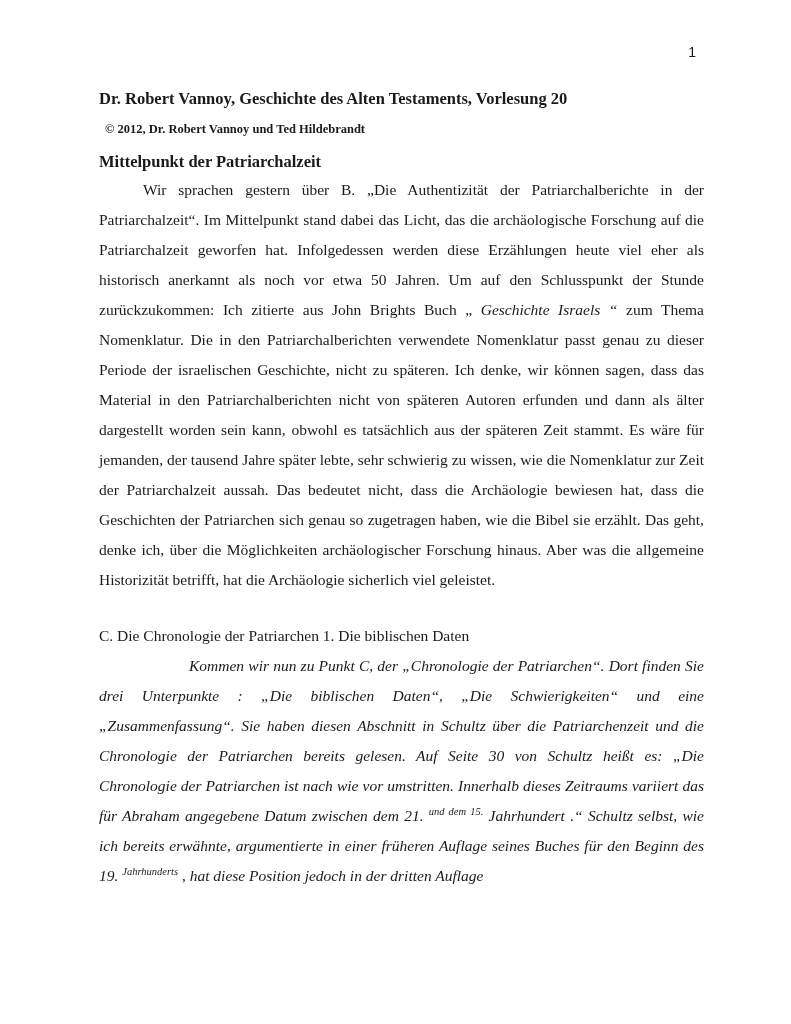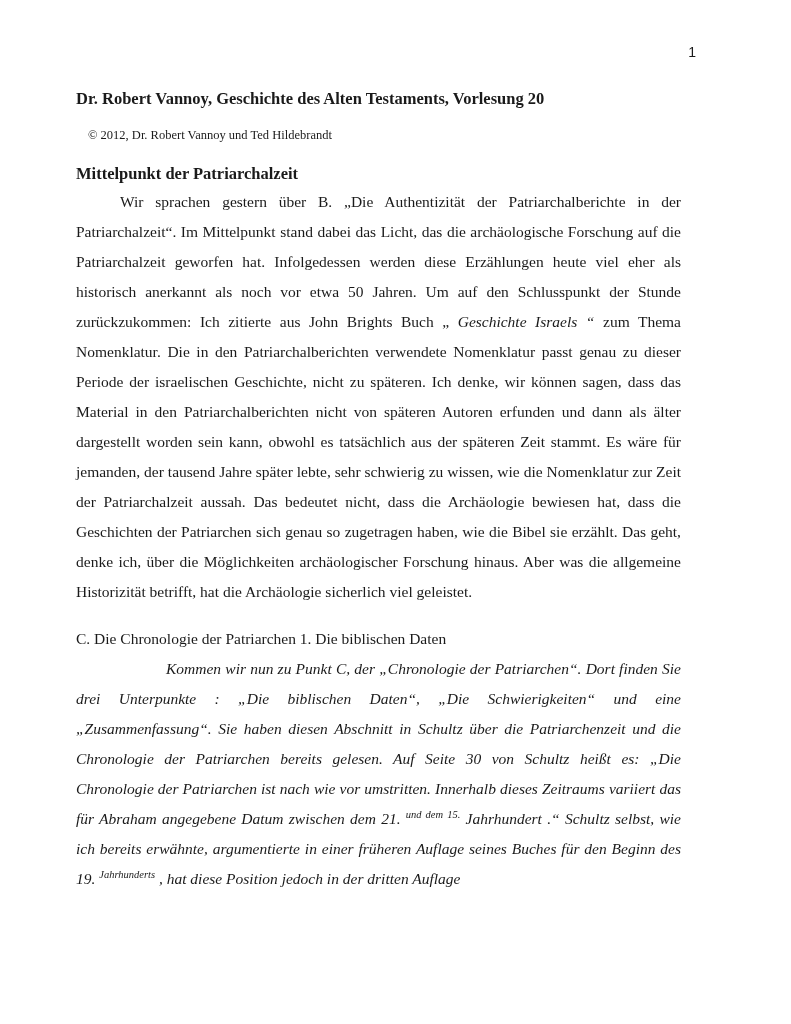--- a/index.html
+++ b/index.html
@@ -20,34 +20,35 @@
   .page-number {
     position: absolute;
     top: 44px;
     right: 95px;
     font-family: "Liberation Sans", "DejaVu Sans", sans-serif;
     font-size: 14px;
     color: #1a1a1a;
   }
   .content {
     position: absolute;
-    left: 76px;
+    left: 99px;
     top: 86px;
     width: 605px;
   }
   .doc-title {
     font-size: 16.5px;
     font-weight: bold;
     line-height: 25px;
     margin: 0;
   }
   .copyright {
     font-size: 12.5px;
     line-height: 25px;
-    margin: 12px;
+    margin: 6px;
+    font-weight: bold;
   }
   .doc-subtitle {
     font-size: 16.5px;
     font-weight: bold;
     line-height: 27px;
     margin: 0;
   }
   .section-heading {
     font-size: 15.5px;
     line-height: 30px;
@@ -56,21 +57,21 @@
   }
   .body-para {
     font-size: 15.5px;
     line-height: 30px;
     margin: 0;
     text-align: justify;
     hyphens: none;
   }
   .indent-small { text-indent: 44px; }
   .indent-large { text-indent: 90px; font-style: italic; }
-  .section-c { margin-top: 17px; }
+  .section-c { margin-top: 26px; }
   .italic { font-style: italic; }
   .sup {
     font-size: 10.5px;
     line-height: 0;
     vertical-align: 6px;
   }
 </style>
 </head>
 <body>
 

